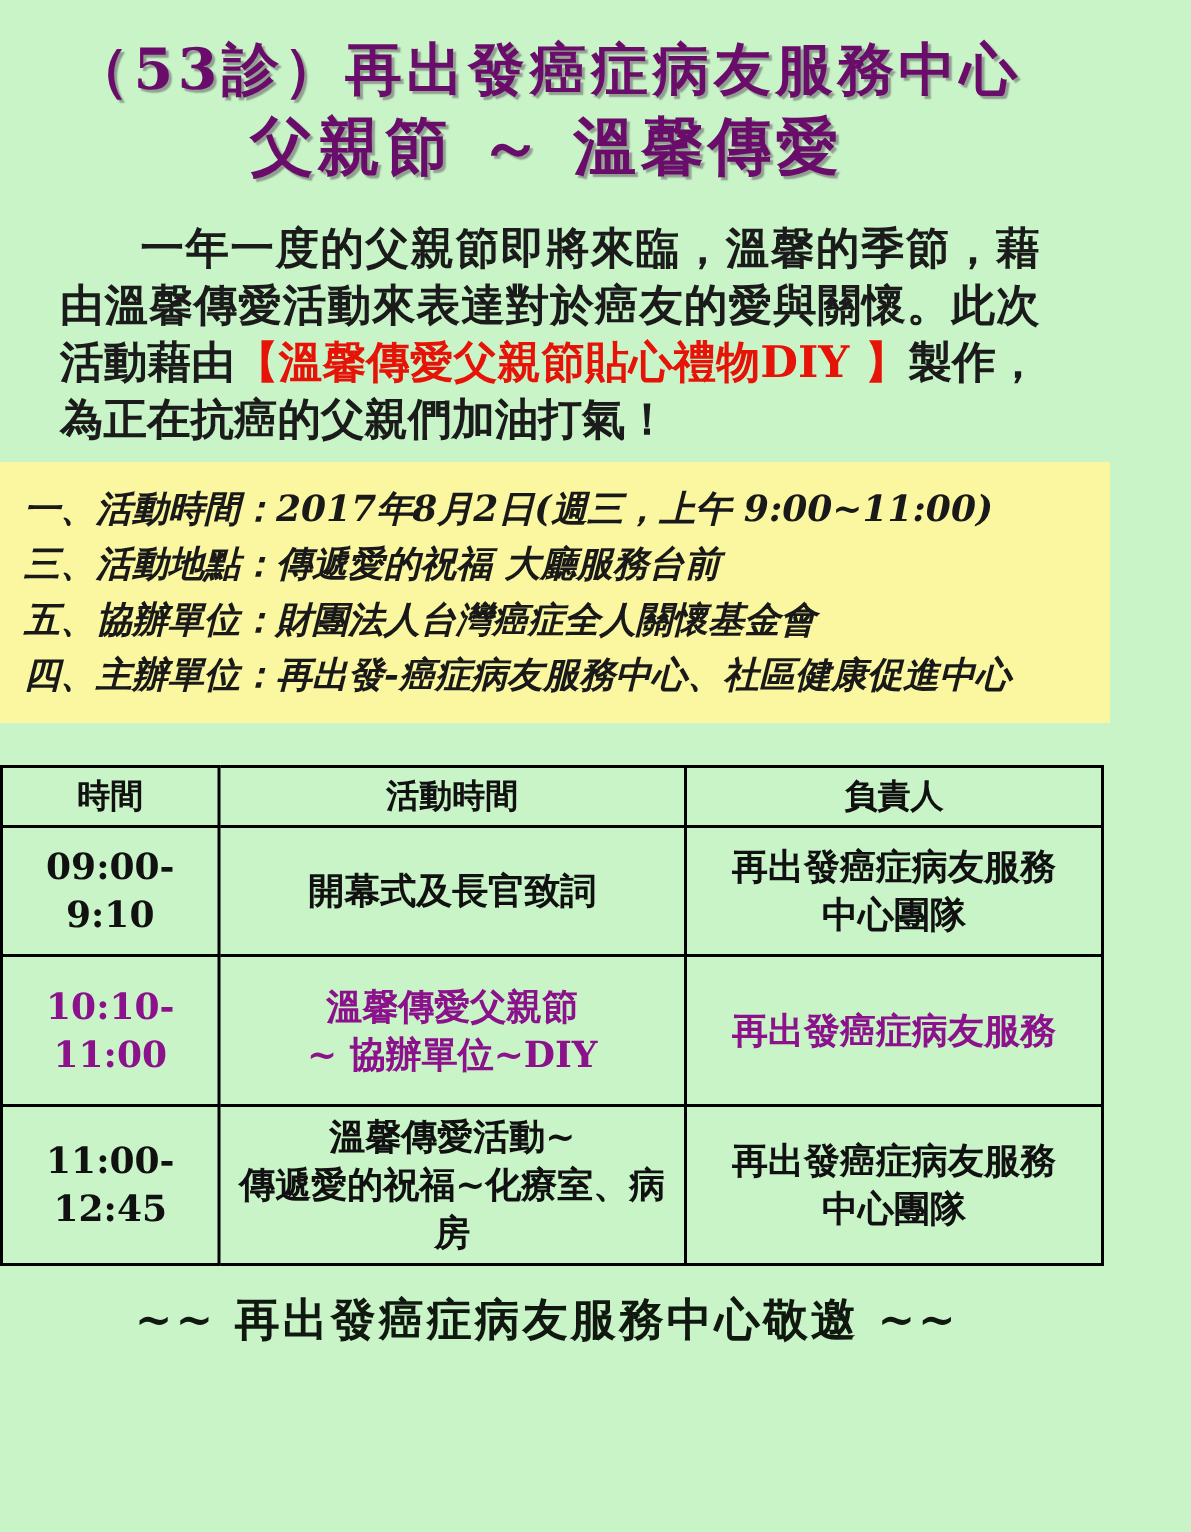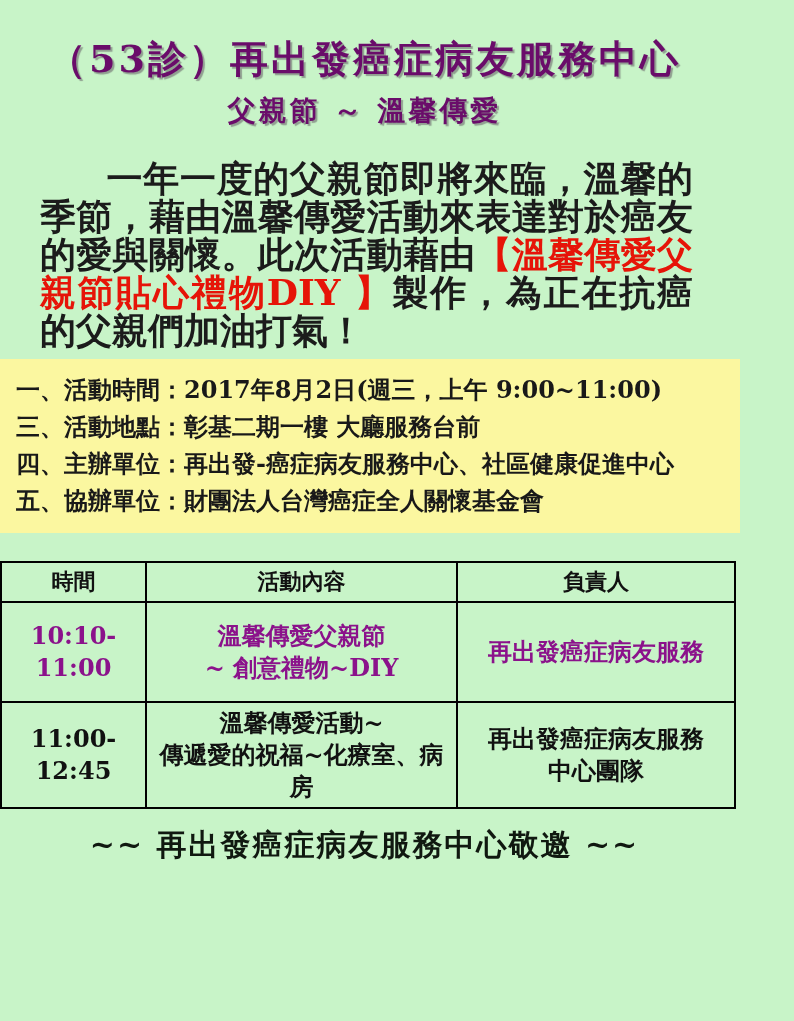--- a/index.html
+++ b/index.html
@@ -11,60 +11,61 @@
     height: 1021px;
     background: #c8f4c8;
     font-family: "DejaVu Serif", "Liberation Serif", serif;
     color: #151515;
     overflow: hidden;
   }
   .page {
     box-sizing: border-box;
     width: 729px;
     height: 1021px;
-    padding-top: 33px;
+    padding-top: 20px;
   }
   .title-block {
     text-align: center;
     color: #6a0c6a;
     font-weight: bold;
     letter-spacing: 3px;
     text-shadow: 2px 2px 1px rgba(40, 0, 40, 0.35);
   }
   .title-line1 {
     font-size: 38px;
     line-height: 52px;
   }
   .title-line2 {
-    font-size: 28px;
+    font-size: 42px;
     line-height: 52px;
   }
   .intro {
     margin: 22px 36px 0 40px;
-    font-size: 36px;
+    font-size: 29px;
     line-height: 38px;
     font-weight: bold;
     text-align: justify;
     text-indent: 1.85em;
     color: #1b1b1b;
   }
   .intro .highlight {
     color: #e61408;
   }
   .info-box {
     box-sizing: border-box;
     width: 740px;
     margin: 10px auto 0 auto;
     background: #fbf7a0;
     padding: 12px 8px 14px 16px;
   }
   .info-line {
     font-size: 24px;
     line-height: 37px;
     font-weight: bold;
+    font-style: italic;
     color: #191919;
     white-space: nowrap;
   }
   .info-line.indent {
     padding-left: 28px;
   }
   table.schedule {
     width: 734px;
     margin: 28px auto 0 auto;
     border-collapse: collapse;
@@ -114,41 +115,47 @@
 
   <div class="title-block">
     <div class="title-line1">（53診）再出發癌症病友服務中心</div>
     <div class="title-line2">父親節 ～ 溫馨傳愛</div>
   </div>
 
   <div class="intro"><span>一年一度的父親節即將來臨，溫馨的季節，藉由溫馨傳愛活動來表達對於癌友的愛與關懷。此次活動藉由</span><span class="highlight">【溫馨傳愛父親節貼心禮物DIY 】</span><span>製作，為正在抗癌的父親們加油打氣！</span></div>
 
   <div class="info-box">
     <div class="info-line">一、活動時間：2017年8月2日(週三，上午 9:00~11:00)</div>
-    <div class="info-line">三、活動地點：彰基二期一樓 大廳服務台前</div>
+    <div class="info-line">三、活動地點：傳遞愛的祝福 大廳服務台前</div>
+    <div class="info-line">五、協辦單位：財團法人台灣癌症全人關懷基金會</div>
     <div class="info-line">四、主辦單位：再出發-癌症病友服務中心、社區健康促進中心</div>
-    <div class="info-line">五、協辦單位：財團法人台灣癌症全人關懷基金會</div>
   </div>
 
   <table class="schedule">
     <colgroup>
       <col style="width:145px">
       <col style="width:311px">
       <col style="width:278px">
     </colgroup>
     <tbody>
         <tr>
       <th>時間</th>
-      <th>活動內容</th>
+      <th>活動時間</th>
       <th>負責人</th>
+    </tr>
+    <tr class="row-1">
+      <td>09:00-9:10</td>
+      <td class="pre">開幕式及長官致詞</td>
+      <td class="pre">再出發癌症病友服務
+中心團隊</td>
     </tr>
     <tr class="row-2 hl">
       <td>10:10-11:00</td>
       <td class="pre">溫馨傳愛父親節
-~ 創意禮物~DIY</td>
+~ 協辦單位~DIY</td>
       <td class="pre">再出發癌症病友服務</td>
     </tr>
     <tr class="row-3">
       <td>11:00-12:45</td>
       <td class="pre">溫馨傳愛活動~
 傳遞愛的祝福~化療室、病房</td>
       <td class="pre">再出發癌症病友服務
 中心團隊</td>
     </tr>
   </tbody>

